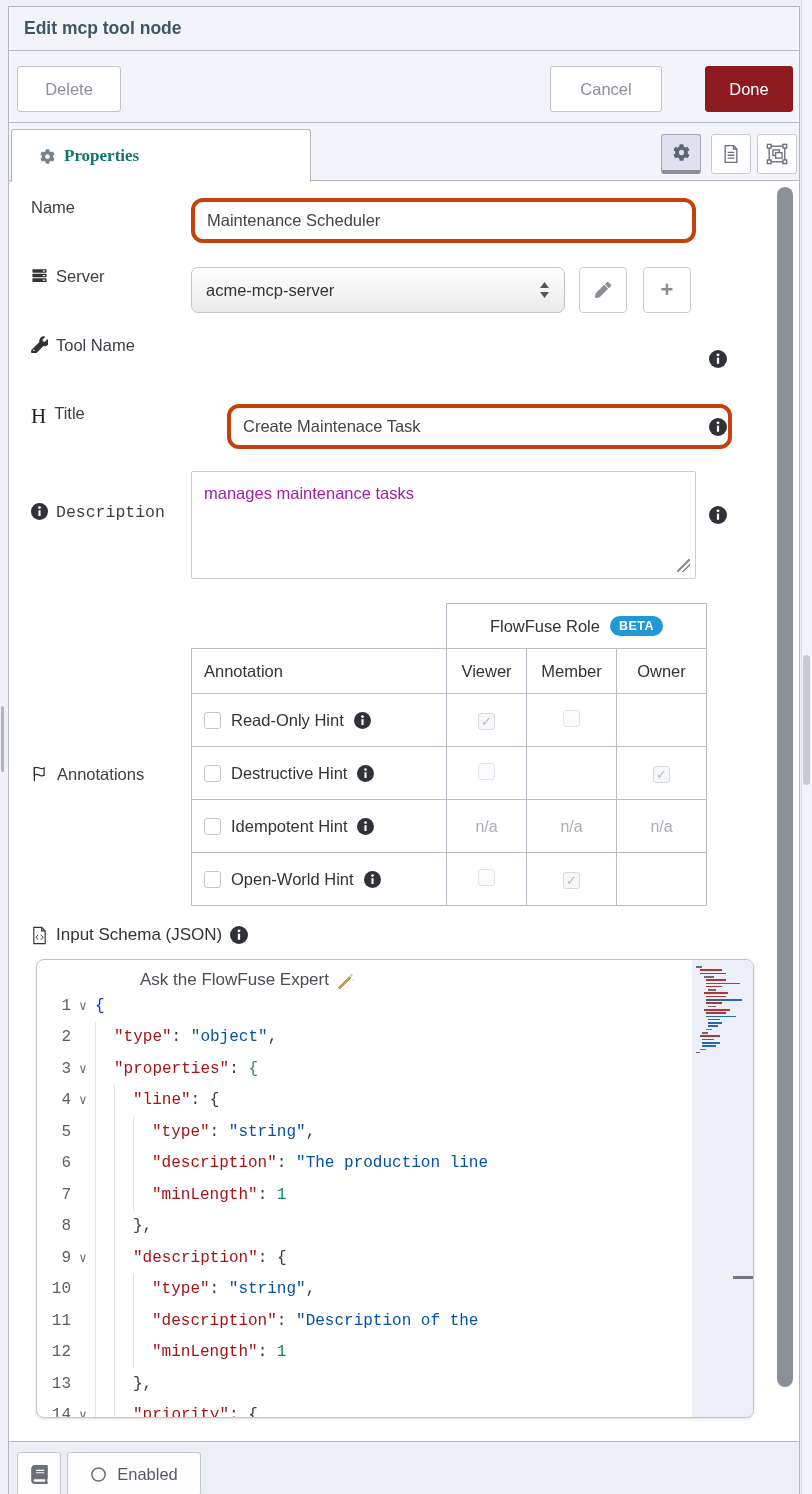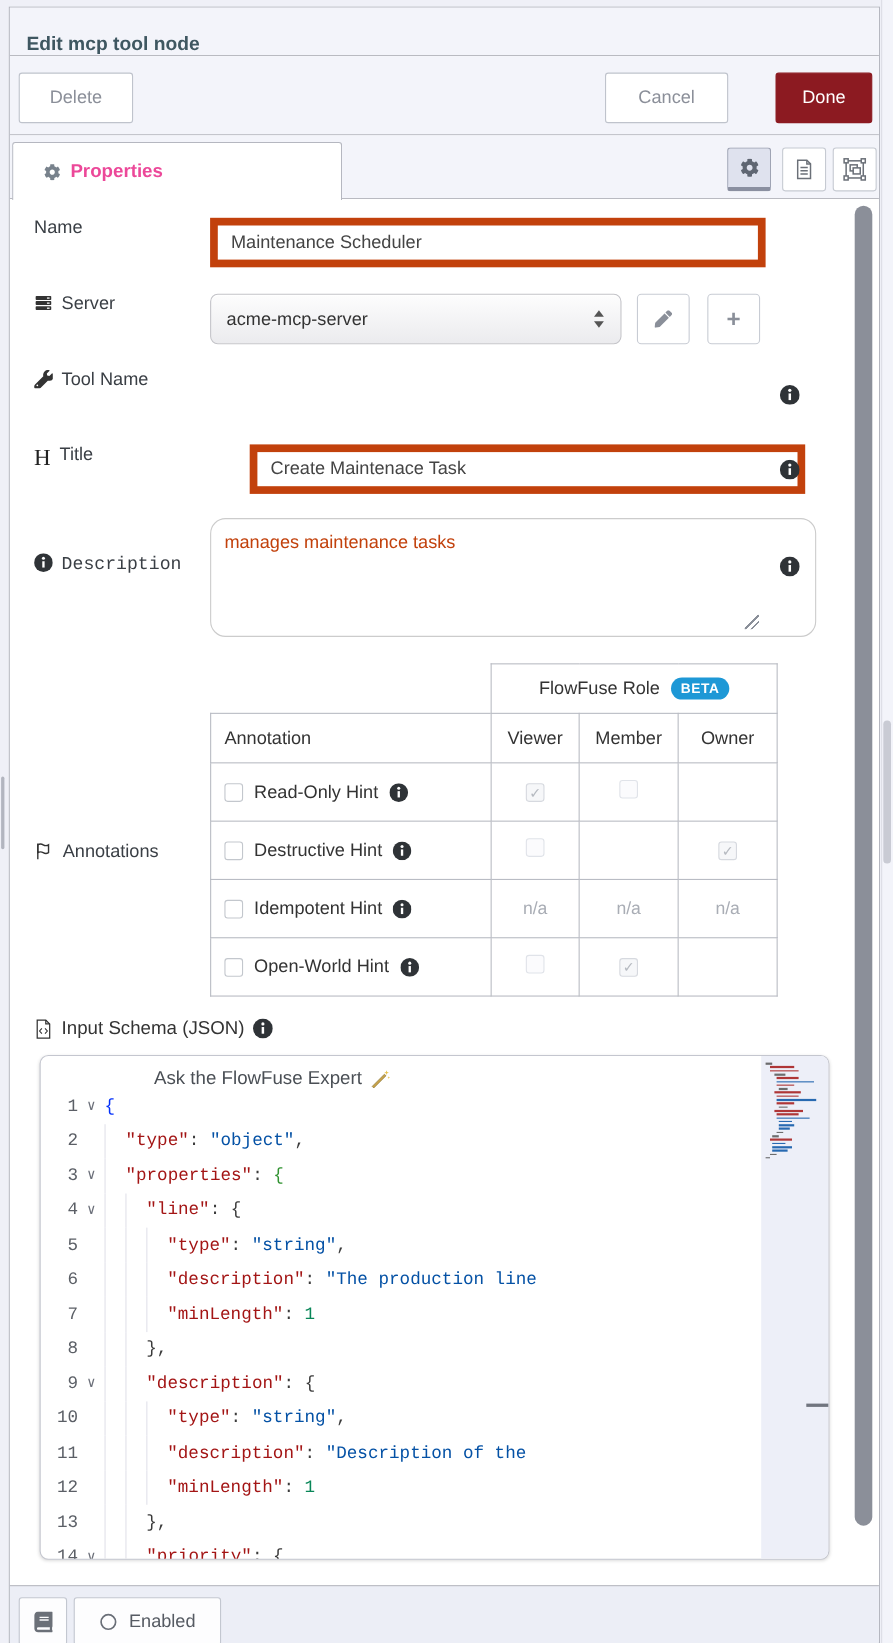--- a/index.html
+++ b/index.html
@@ -9,47 +9,47 @@
   .page { position:absolute; inset:0; }
 
   
   .win-scroll { position:absolute; right:0; top:0; width:11px; height:100%; background:#f3f4fa; border-left:1px solid #dcdde5; }
   .win-scroll-thumb { position:absolute; right:2px; top:655px; width:7px; height:130px; background:#c9cbd4; border-radius:4px; }
   .left-strip-thumb { position:absolute; left:1px; top:706px; width:3px; height:66px; background:#b2b5bf; border-radius:2px; }
 
   
   .dialog { position:absolute; left:8px; top:6px; width:792px; height:1488px; border:1px solid #b5b7c0; background:#fff; }
   .sec { position:absolute; left:0; width:790px; }
-  .sec-header { top:0; height:44px; background:#f3f4fa; border-bottom:1px solid #b9bac1; display:flex; align-items:flex-end; padding-left:15px; }
+  .sec-header { top:0; height:44px; background:#f3f4fa; border-bottom:1px solid #b9bac1; display:flex; align-items:center; padding-left:15px; }
   .sec-header h1 { font-size:17.5px; font-weight:bold; color:#3f5761; }
 
   .sec-toolbar { top:44px; height:72px; background:#f3f4fa; border-bottom:1px solid #b9bac1; }
   .btn { position:absolute; top:15px; height:46px; border:1px solid #bfc3cc; border-radius:3px; background:#fff; color:#8b8f99; font-size:16.5px; font-family:inherit; display:flex; align-items:center; justify-content:center; cursor:pointer; }
   .btn-delete { left:8px; width:104px; }
   .btn-cancel { left:541px; width:112px; }
   .btn-done { left:696px; width:88px; background:#8c1a21; border-color:#8c1a21; color:#fff; }
 
   .sec-tabbar { top:116px; height:58px; background:#f3f4fa; border-bottom:1px solid #b9bac1; }
   .tab-properties { position:absolute; left:2px; top:6px; width:300px; height:53px; background:#fff; border:1px solid #b5b7c0; border-bottom:none; border-radius:3px 3px 0 0; z-index:2; display:flex; align-items:center; gap:9px; padding-left:28px; cursor:pointer; }
-  .tab-properties .lbl { font-size:17px; font-weight:bold; color:#ec4899; }
+  .tab-properties .lbl { font-size:17px; font-weight:bold; color:#0f766e;font-family:Liberation Serif, serif; }
   .icon-btn { position:absolute; top:11px; width:40px; height:40px; background:#fff; border:1px solid #c6cad2; border-radius:3px; display:flex; align-items:center; justify-content:center; cursor:pointer; }
   .icon-btn.active { background:#dfe2ee; border:1px solid #9fa4b4; border-bottom:4px solid #8a8fa0; }
   .ib-gear { left:652px; } .ib-doc { left:702px; } .ib-app { left:748px; }
 
   
   .sec-body { top:174px; height:1260px; background:#fff; position:absolute; }
   .row-label { position:absolute; left:22px; display:flex; align-items:flex-start; gap:8px; font-size:16.5px; color:#3a3f45; }
-  .t-input { position:absolute; left:182px; width:505px; height:45px; border:7px solid #c2410c; border-radius:0; padding:0 12px; font-size:16.5px; font-family:inherit; color:#444; background:#fff; }
+  .t-input { position:absolute; left:182px; width:505px; height:45px; border:4px solid #c2410c; border-radius:12px; padding:0 12px; font-size:16.5px; font-family:inherit; color:#444; background:#fff; }
   .info-dot { display:inline-flex; flex:none; }
 
   .fake-select { position:absolute; left:182px; width:374px; height:46px; border:1px solid #c3c3c8; border-radius:7px; background:linear-gradient(#fdfdfd,#ebebee); display:flex; align-items:center; padding:0 14px; font-size:16.5px; color:#333; cursor:pointer; box-shadow:inset 0 1px 0 #fff; }
   .fake-select .sel-arrows { margin-left:auto; }
   .sq-btn { position:absolute; width:48px; height:46px; background:#fff; border:1px solid #c8ccd4; border-radius:4px; display:flex; align-items:center; justify-content:center; font-size:22px; color:#8a8f99; cursor:pointer; }
 
-  .t-area { position:absolute; left:182px; top:290px; width:551px; height:108px; border:1px solid #ccc; border-radius:14px; padding:10px 12px; font-size:16.5px; font-family:inherit; color:#c2410c; resize:none; line-height:1.35; }
+  .t-area { position:absolute; left:182px; top:290px; width:505px; height:108px; border:1px solid #ccc; border-radius:2px; padding:10px 12px; font-size:16.5px; font-family:inherit; color:#a21caf; resize:none; line-height:1.35; }
   .resize-grip { position:absolute; left:668px; top:378px; width:13px; height:13px; background:
     linear-gradient(135deg, transparent 0 46%, #8a8f99 46% 54%, transparent 54% 68%, #8a8f99 68% 76%, transparent 76%); }
 
   
   table.ann { position:absolute; left:182px; top:422px; border-collapse:collapse; table-layout:fixed; }
   table.ann td, table.ann th { border:1px solid #b9bcc4; font-weight:normal; font-size:16.5px; color:#333; background:#fff; }
   table.ann .ghost { border:none; background:transparent; }
   table.ann .grp { height:45px; text-align:center; }
   table.ann .grp-inner { display:flex; align-items:center; justify-content:center; gap:10px; }
   .beta-badge { background:#1e98d6; color:#fff; font-size:12.5px; font-weight:bold; letter-spacing:.5px; border-radius:11px; padding:4px 9px; line-height:1; }

